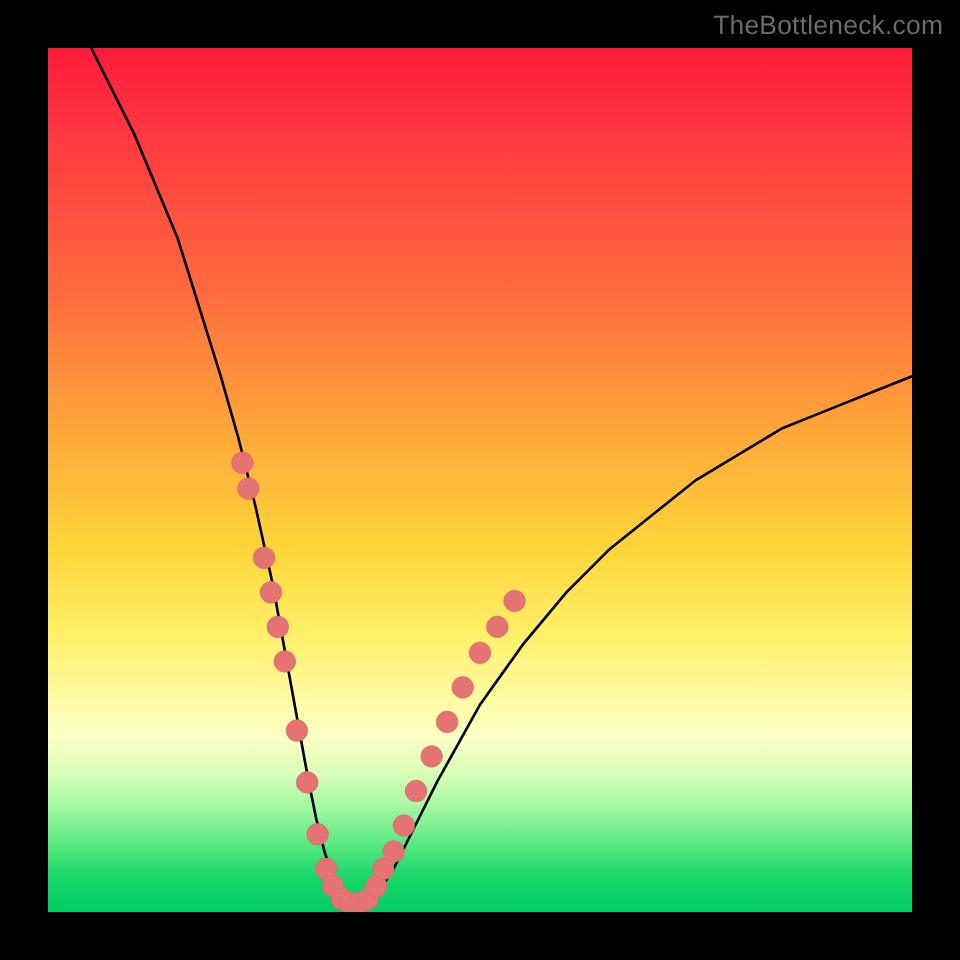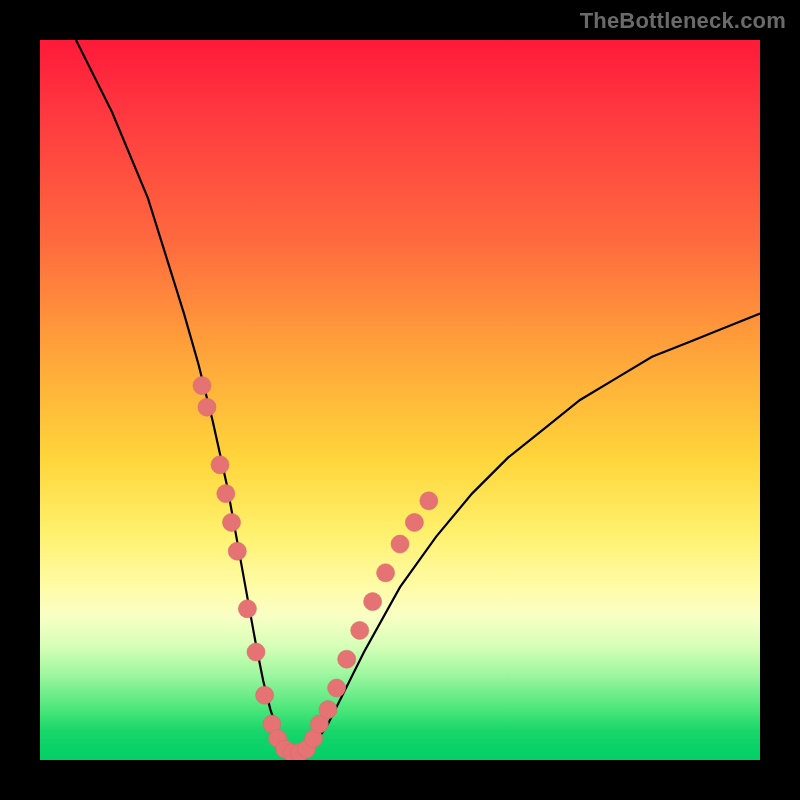--- a/index.html
+++ b/index.html
@@ -40,21 +40,21 @@
       #18d66a 96%,
       #00cf66 100%
     );
   }
   .watermark {
     position: absolute;
     top: 8px;
     right: 14px;
     color: #6a6a6a;
     font-size: 22px;
-    font-weight: 700;
+    font-weight: 400;
     letter-spacing: 0.2px;
     user-select: none;
   }
   svg.overlay {
     position: absolute;
     left: 0;
     top: 0;
     width: 720px;
     height: 720px;
   }

